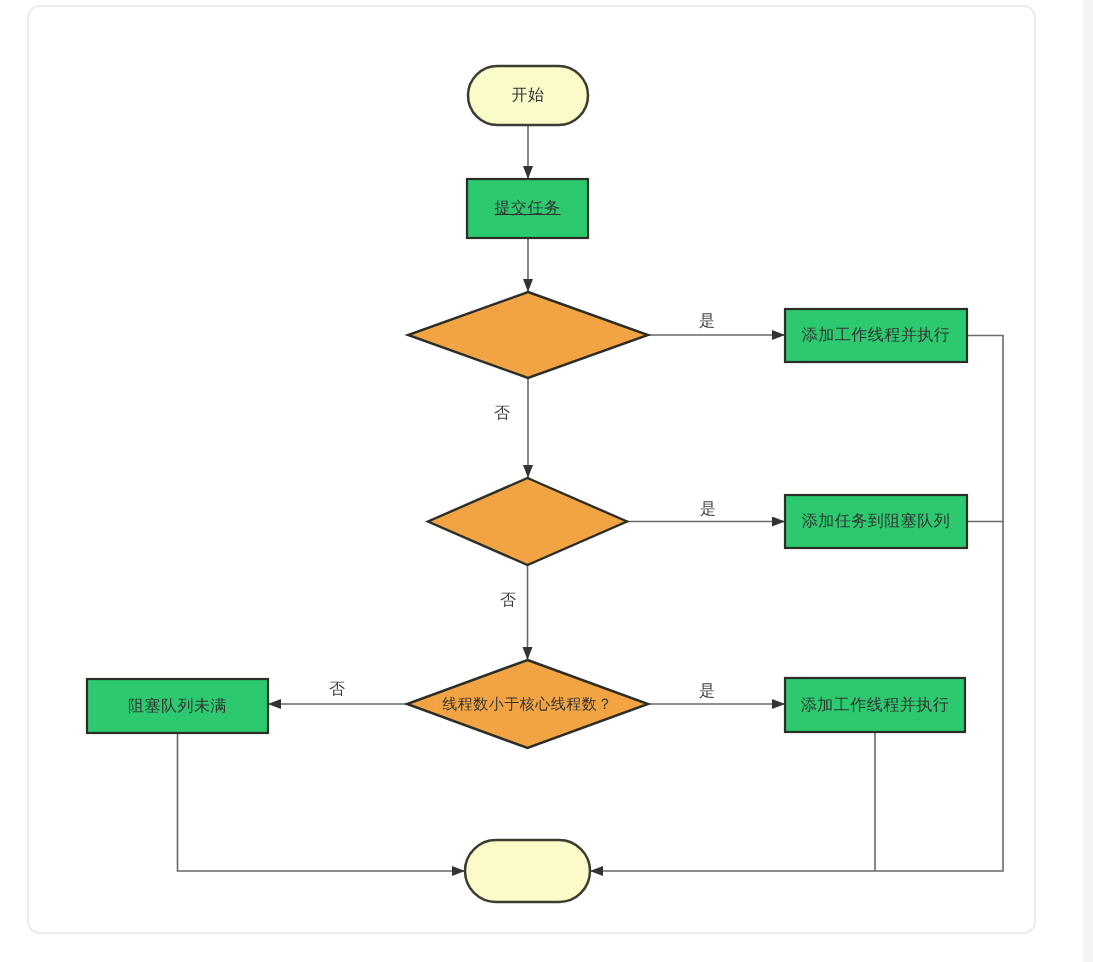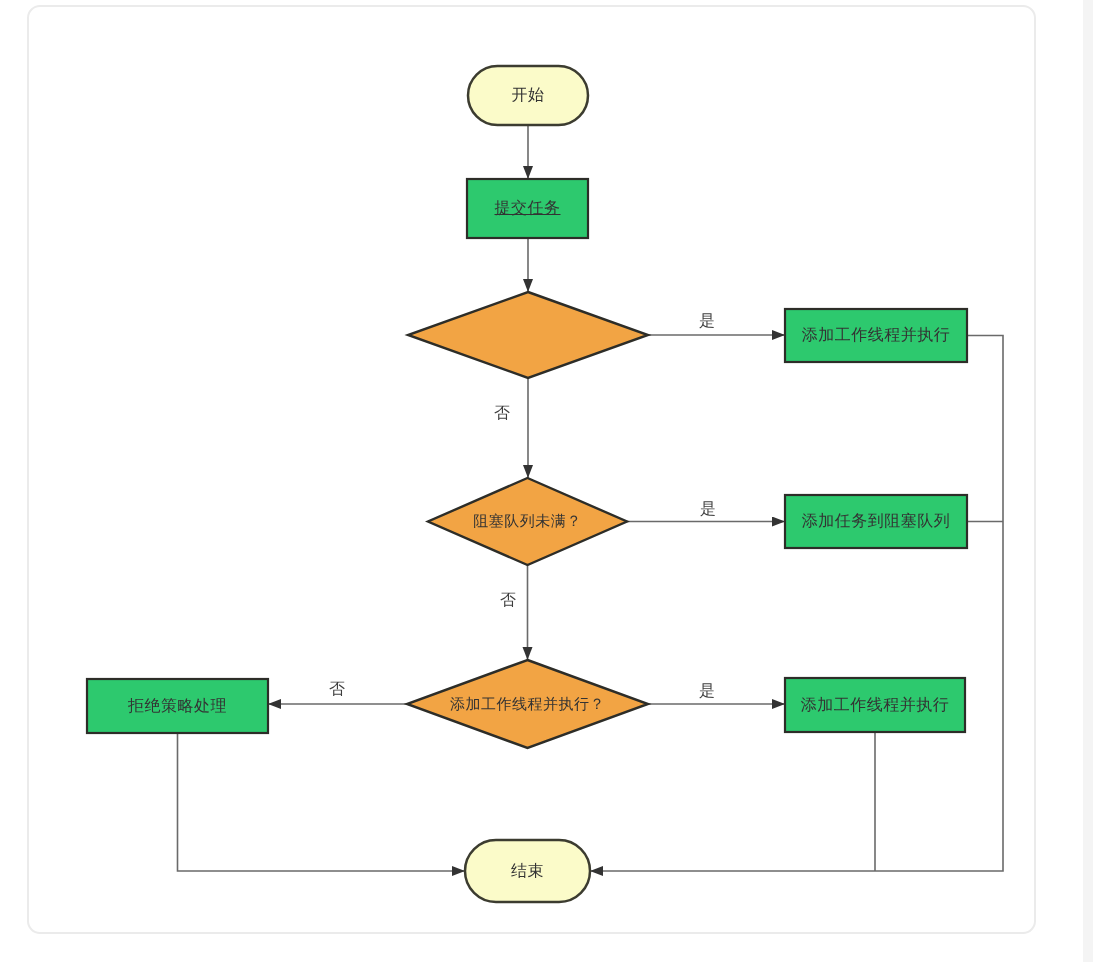--- a/index.html
+++ b/index.html
@@ -140,26 +140,24 @@
       <polygon class="shape-decision" points="527.5,660 648,704 527.5,748 407,704"></polygon>
       <rect class="shape-process" x="785" y="678" width="180" height="54"></rect>
       <rect class="shape-process" x="87" y="679" width="181" height="54"></rect>
       <rect class="shape-terminator" x="465" y="840" width="125" height="62" rx="31"></rect>
     </g>
   </svg>
 
   <div class="node-label n-start">开始</div>
   <div class="node-label n-submit">提交任务</div>
   <div class="node-label n-aw1">添加工作线程并执行</div>
-  <div class="node-label decision-label n-d2">阻塞队列未满？</div>
   <div class="node-label n-aq">添加任务到阻塞队列</div>
-  <div class="node-label decision-label n-d3">添加工作线程并执行？</div>
+  <div class="node-label decision-label n-d3">线程数小于核心线程数？</div>
   <div class="node-label n-aw2">添加工作线程并执行</div>
-  <div class="node-label n-reject">拒绝策略处理</div>
-  <div class="node-label n-end">结束</div>
+  <div class="node-label n-reject">阻塞队列未满</div>
 
   <div class="edge-label el-yes1">是</div>
   <div class="edge-label el-no1">否</div>
   <div class="edge-label el-yes2">是</div>
   <div class="edge-label el-no2">否</div>
   <div class="edge-label el-yes3">是</div>
   <div class="edge-label el-no3">否</div>
 </div>
 
 </body></html>

